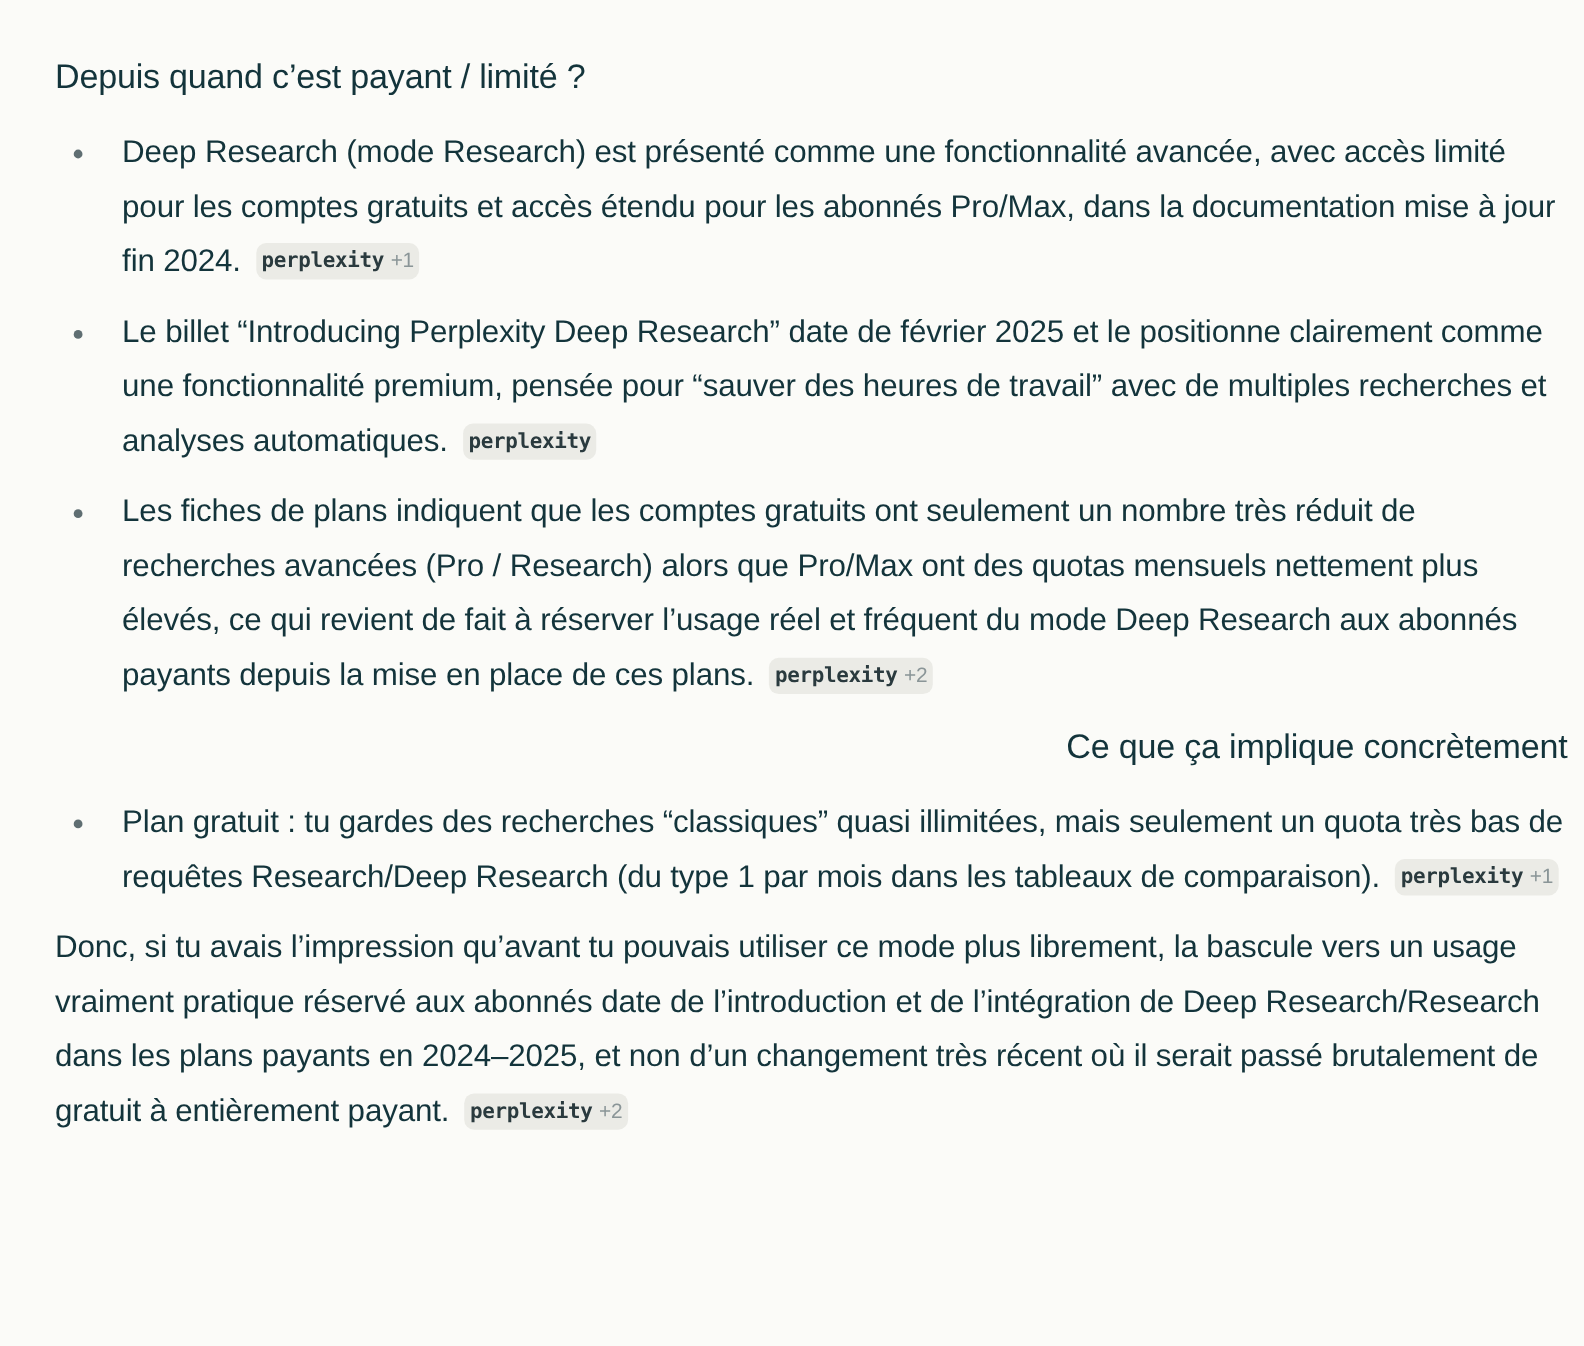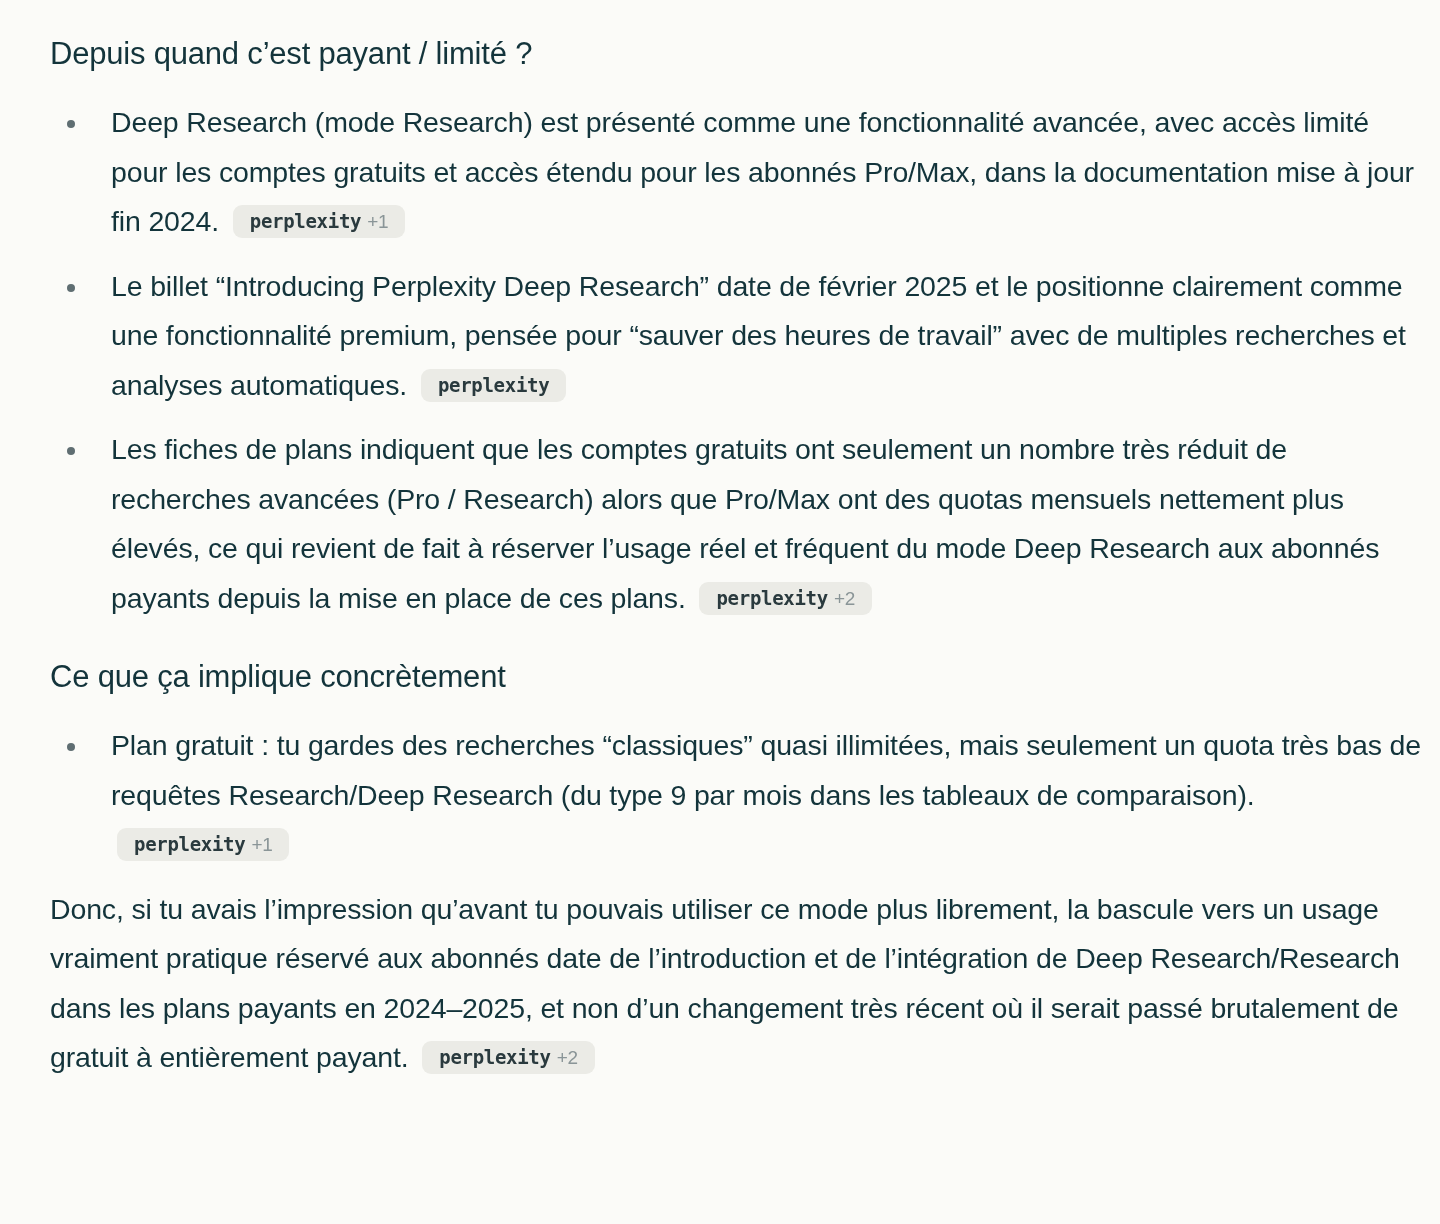--- a/index.html
+++ b/index.html
@@ -10,33 +10,33 @@
     body {
       width: 1440px;
       height: 1224px;
       overflow: hidden;
       font-family: "Liberation Sans", "DejaVu Sans", sans-serif;
       color: #13343b;
     }
     .answer {
       position: absolute;
       left: 50px;
-      top: 0;
+      top: 16px;
       width: 1375px;
     }
     h2.section-title {
       font-size: 31px;
       font-weight: 500;
       margin: 0;
       line-height: 40px;
       color: #13343b;
       letter-spacing: -0.2px;
     }
     #h1 { margin-top: 34px; }
-    #h2 { margin-top: 34px; }
+    #h2 { margin-top: 20px; text-align: right; }
     ul.bullets {
       list-style: none;
       margin: 0;
       padding: 0;
     }
     ul.bullets li {
       position: relative;
       padding-left: 61px;
       font-size: 28.5px;
       line-height: 49.5px;
@@ -61,21 +61,21 @@
       line-height: 49.5px;
       color: #13343b;
       letter-spacing: -0.15px;
     }
     .cite {
       display: inline-block;
       vertical-align: 3px;
       margin-left: 6px;
       background: #ebebe6;
       border-radius: 9px;
-      padding: 0 17px;
+      padding: 0 5px;
       height: 33px;
       line-height: 33px;
       font-family: "DejaVu Sans Mono", "Liberation Mono", monospace;
       font-size: 19px;
       font-weight: bold;
       color: #2a3a3e;
       letter-spacing: -0.3px;
       cursor: pointer;
     }
     .cite .cite-more {
@@ -106,21 +106,21 @@
       <span class="bullet-dot"></span>
       <span>Les fiches de plans indiquent que les comptes gratuits ont seulement un nombre très réduit de recherches avancées (Pro / Research) alors que Pro/Max ont des quotas mensuels nettement plus élevés, ce qui revient de fait à réserver l’usage réel et fréquent du mode Deep Research aux abonnés payants depuis la mise en place de ces plans.</span>
       <span class="cite"><span>perplexity</span><span class="cite-more">+2</span></span>
     </li>
   </ul>
 
   <h2 class="section-title" id="h2">Ce que ça implique concrètement</h2>
   <ul class="bullets" id="list2">
     <li>
       <span class="bullet-dot"></span>
-      <span>Plan gratuit : tu gardes des recherches “classiques” quasi illimitées, mais seulement un quota très bas de requêtes Research/Deep Research (du type 9 par mois dans les tableaux de comparaison).</span>
+      <span>Plan gratuit : tu gardes des recherches “classiques” quasi illimitées, mais seulement un quota très bas de requêtes Research/Deep Research (du type 1 par mois dans les tableaux de comparaison).</span>
       <span class="cite"><span>perplexity</span><span class="cite-more">+1</span></span>
     </li>
   </ul>
 
   <p class="para">
     <span>Donc, si tu avais l’impression qu’avant tu pouvais utiliser ce mode plus librement, la bascule vers un usage vraiment pratique réservé aux abonnés date de l’introduction et de l’intégration de Deep Research/Research dans les plans payants en 2024–2025, et non d’un changement très récent où il serait passé brutalement de gratuit à entièrement payant.</span>
     <span class="cite"><span>perplexity</span><span class="cite-more">+2</span></span>
   </p>
 
 </div>

